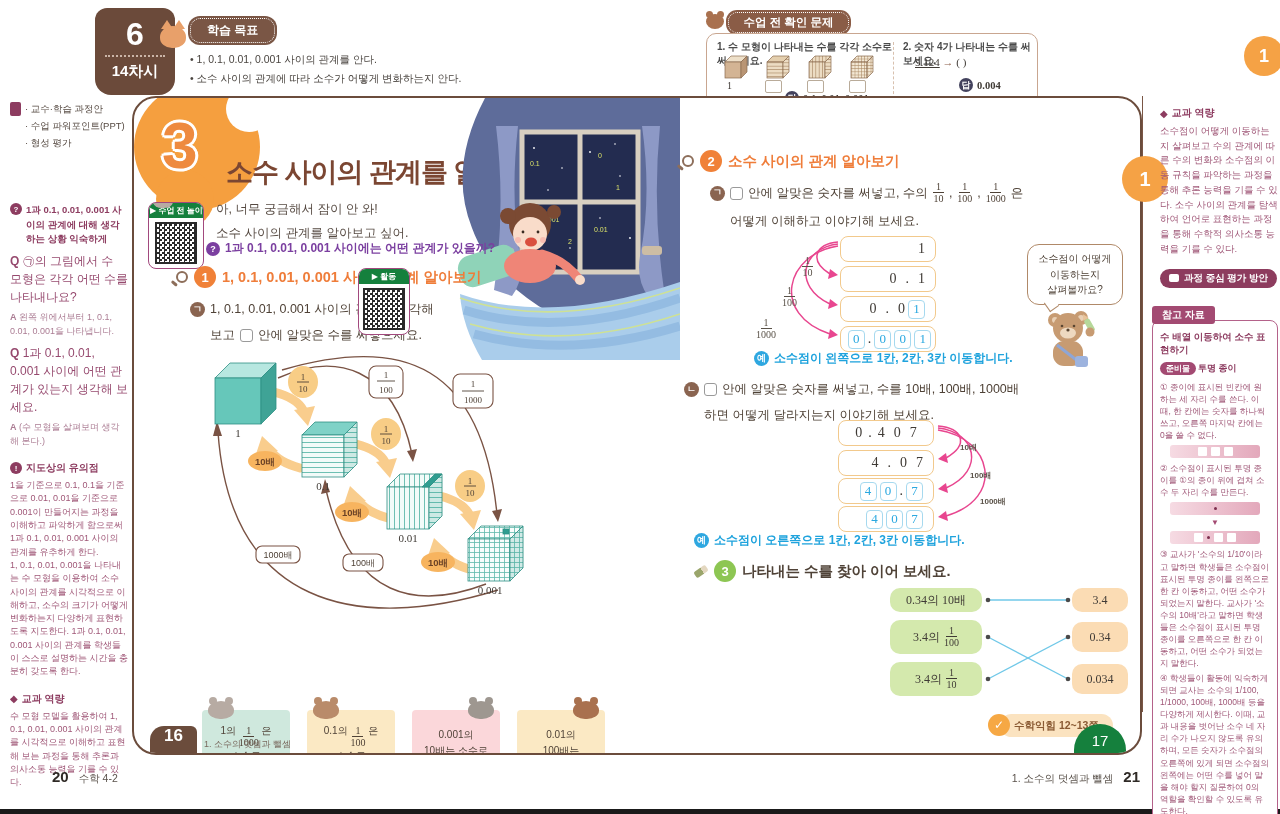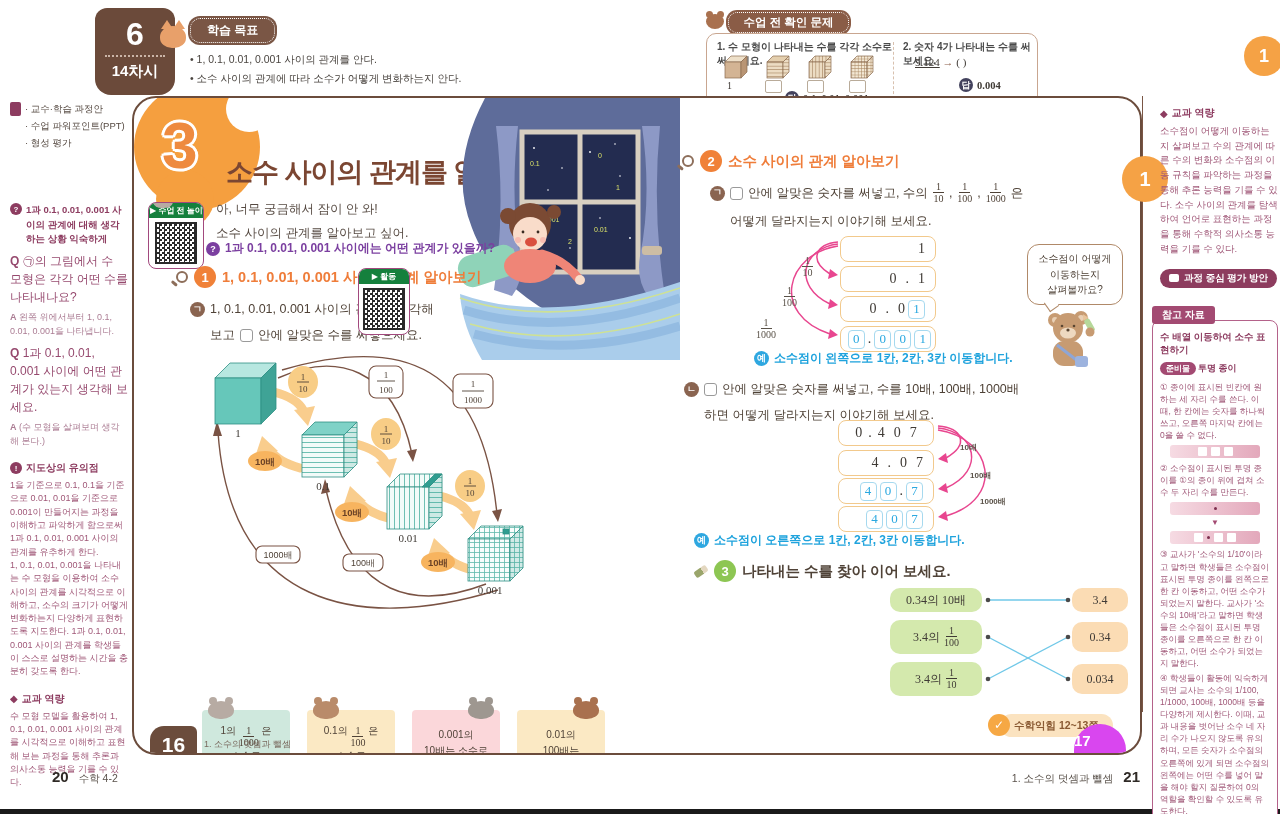--- a/index.html
+++ b/index.html
@@ -85,22 +85,22 @@
 .ansline{color:#1fa3dd;font-size:12px;font-weight:bold;display:flex;align-items:center;gap:5px}
 .bub{background:#fff;border:1.4px solid #b08968;border-radius:12px;padding:6px 8px;font-size:10px;line-height:1.55;text-align:center;white-space:pre-line;color:#4f4237}
 .bub:after{content:"";position:absolute;left:18px;bottom:-6px;width:10px;height:10px;background:#fff;border-right:1.4px solid #b08968;border-bottom:1.4px solid #b08968;transform:rotate(55deg)}
 .matchL{position:absolute;left:756px;width:92px;background:#d4e9ad;border-radius:10px;display:flex;align-items:center;justify-content:center;font-size:12px;font-family:"Liberation Serif","DejaVu Serif",serif;gap:4px}
 .matchR{position:absolute;left:938px;width:56px;background:#fbdcb4;border-radius:10px;display:flex;align-items:center;justify-content:center;font-size:12px;font-family:"Liberation Serif","DejaVu Serif",serif}
 .note{position:absolute;top:612px;width:88px;height:104px;border-radius:4px;padding:13px 4px 4px;text-align:center;font-size:10px;color:#4f4237;line-height:1.55}
 .note:after{content:"";position:absolute;right:0;bottom:0;border-style:solid;border-width:0 0 12px 12px;border-color:transparent transparent rgba(0,0,0,.12) transparent}
 .animal{position:absolute;top:-9px;width:26px;height:18px;border-radius:50% 50% 46% 46%}
 .animal:before,.animal:after{content:"";position:absolute;top:-4px;width:8px;height:8px;border-radius:50%;background:inherit}
 .animal:before{left:1px}.animal:after{right:1px}
-.tab16{left:148px;top:724px;width:47px;height:31px;background:#6b4c3c;border-radius:14px 6px 0 0;color:#fff;font-weight:bold;font-size:21px;display:flex;align-items:flex-end;justify-content:center}
-.tab17{left:1072px;top:722px;width:52px;height:33px;background:#d946ef;border-radius:26px 26px 0 0;color:#fff;font-weight:bold;font-size:15px;display:flex;align-items:center;}
+.tab16{left:148px;top:724px;width:47px;height:31px;background:#6b4c3c;border-radius:14px 6px 0 0;color:#fff;font-weight:bold;font-size:17px;display:flex;align-items:flex-start;justify-content:center}
+.tab17{left:1072px;top:722px;width:52px;height:33px;background:#15803d;border-radius:26px 26px 0 0;color:#fff;font-weight:normal;font-size:15px;display:flex;align-items:center;justify-content:center}
 .pgfooter{font-size:9px;color:#7a6a5f}
 .wbpill{background:#fbe3c0;border-radius:12px;height:23px;display:flex;align-items:center;justify-content:center;font-size:10.5px;font-weight:bold;color:#8a5a33;padding:0 14px}
 .wbcheck{width:22px;height:22px;background:#f6a844;font-size:12px}
 .footer-num{font-size:15px;font-weight:bold;color:#2f2a26}
 .footer-txt{font-size:10.5px;color:#5a524b}
 .botbar{left:0;top:809px;width:1280px;height:5px;background:#1a1a1a}
 .catmini{position:absolute;top:-9px;left:4px;width:20px;height:14px;background:#b7aba3;border-radius:50% 50% 45% 45%}
 .catmini:before,.catmini:after{content:"";position:absolute;top:-4px;border-left:4px solid transparent;border-right:4px solid transparent;border-bottom:6px solid #b7aba3}
 .catmini:before{left:1px}.catmini:after{right:1px}
 .bearmini{width:18px;height:15px;background:#a9714f;border-radius:50%;position:relative;display:inline-block;vertical-align:middle}
@@ -509,21 +509,21 @@
           <span class="fn">1</span>
           <span class="fd">100</span>
         </span>
         <span>,</span>
       <span class="frac">
           <span class="fn">1</span>
           <span class="fd">1000</span>
         </span>
       <span>은</span>
     </div>
-    <div class="abs itemtext" style="left:596px;top:114px">어떻게 달라지는지 이야기해 보세요.</div>
+    <div class="abs itemtext" style="left:596px;top:114px">어떻게 이해하고 이야기해 보세요.</div>
 
     <div class="trow" style="left:706px;top:138px">
         <span class="d">1</span>
       </div>
     <div class="trow" style="left:706px;top:168px">
         <span class="d">0</span>
         <span class="d">.</span>
         <span class="d">1</span>
       </div>
     <div class="trow" style="left:706px;top:198px">

